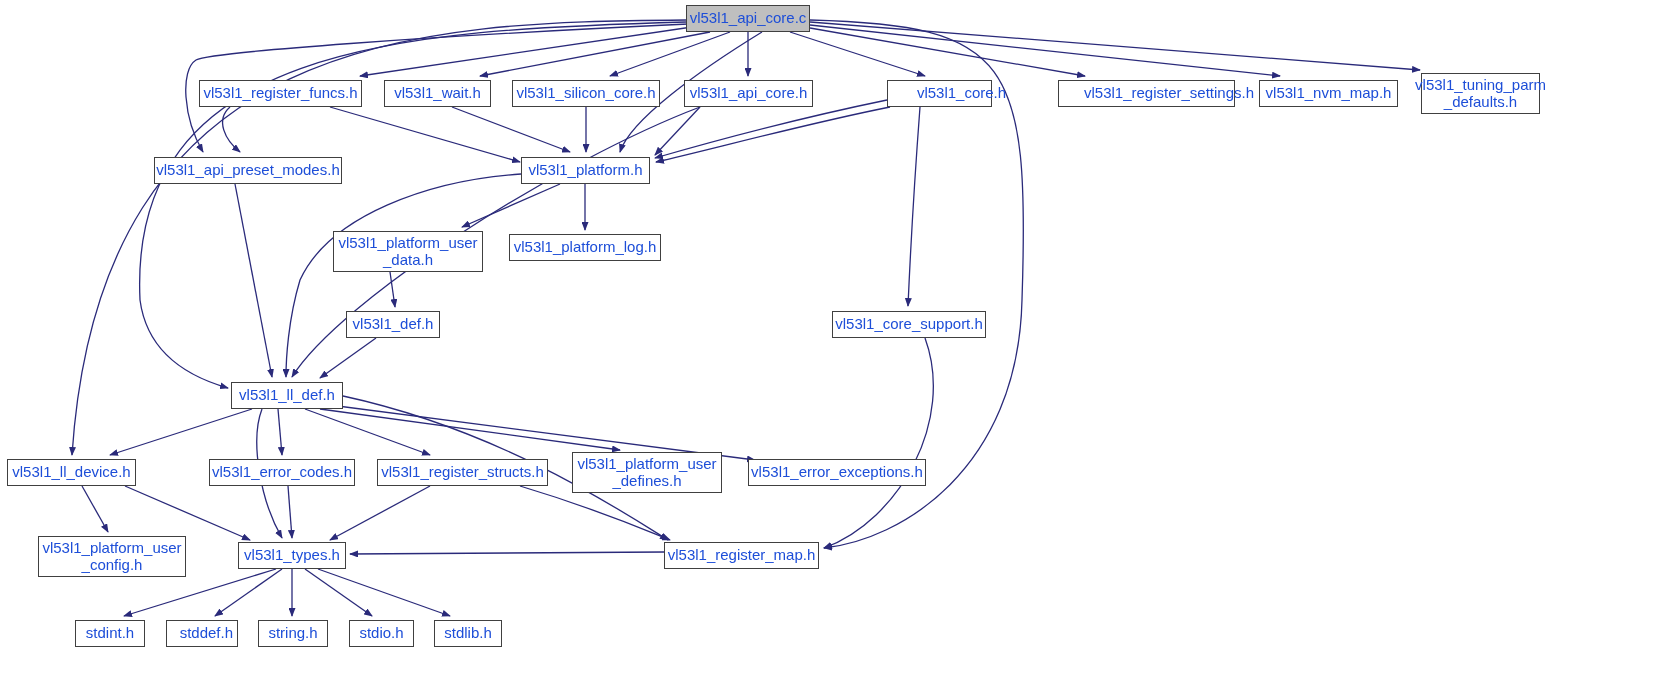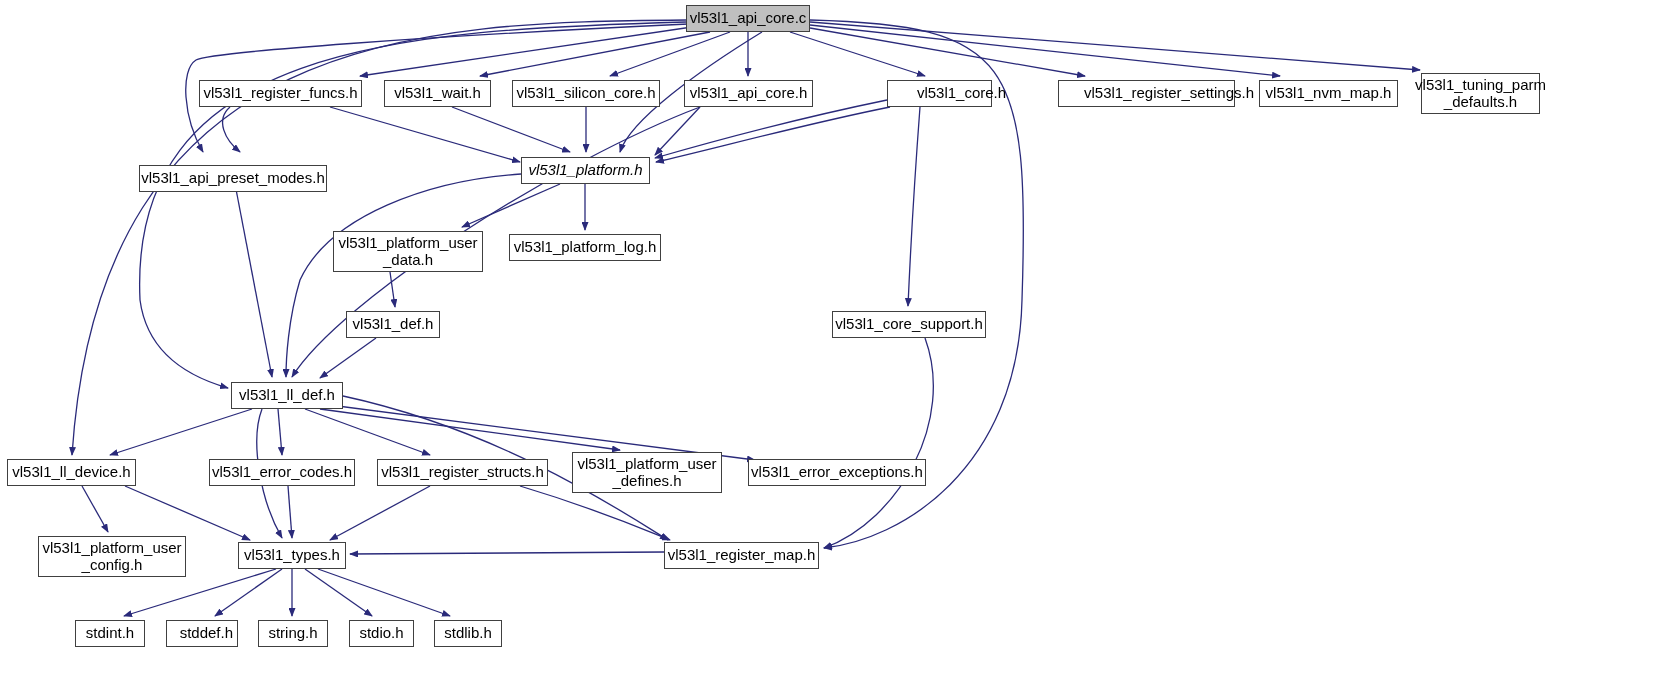--- a/index.html
+++ b/index.html
@@ -1,21 +1,21 @@
 <!DOCTYPE html>
 <html><head>
 <meta charset="utf-8">
 <style>
   html,body{margin:0;padding:0;background:#ffffff;}
   body{font-family:"Liberation Sans", sans-serif;}
   #graph-root{position:relative;width:1666px;height:693px;background:#ffffff;overflow:hidden;}
   svg.graph-svg{position:absolute;left:0;top:0;width:1666px;height:693px;}
   .node-box{position:absolute;box-sizing:border-box;border:1px solid #404040;background:#ffffff;
             display:flex;align-items:center;justify-content:center;text-align:center;
-            font-size:15px;color:#000000;line-height:1.12;white-space:pre-line;}
+            font-size:15px;color:#1d4ed8;line-height:1.12;white-space:pre-line;}
   .node-box.root{background:#bfbfbf;border:1px solid #404040;}
   .node-label{display:block;padding:0 4px;}
 </style>
 </head>
 <body>
 
 <div id="graph-root">
   <svg class="graph-svg" viewBox="0 0 1666 693" xmlns="http://www.w3.org/2000/svg">
     <defs>
       <marker id="arrowhead" markerWidth="9" markerHeight="7" refX="8" refY="3.5" orient="auto" markerUnits="userSpaceOnUse">
@@ -76,22 +76,22 @@
       <div class="node-box root" style="left: 686px; top: 5px; width: 124px; height: 27px;"><span class="node-label">vl53l1_api_core.c</span></div>
       <div class="node-box" style="left: 199px; top: 80px; width: 163px; height: 27px;"><span class="node-label">vl53l1_register_funcs.h</span></div>
       <div class="node-box" style="left: 384px; top: 80px; width: 107px; height: 27px;"><span class="node-label">vl53l1_wait.h</span></div>
       <div class="node-box" style="left: 512px; top: 80px; width: 148px; height: 27px;"><span class="node-label">vl53l1_silicon_core.h</span></div>
       <div class="node-box" style="left: 684px; top: 80px; width: 129px; height: 27px;"><span class="node-label">vl53l1_api_core.h</span></div>
       <div class="node-box" style="left: 887px; top: 80px; width: 105px; height: 27px; padding-left: 44px;"><span class="node-label">vl53l1_core.h</span></div>
       <div class="node-box" style="left: 1058px; top: 80px; width: 177px; height: 27px; padding-left: 45px;"><span class="node-label">vl53l1_register_settings.h</span></div>
       <div class="node-box" style="left: 1259px; top: 80px; width: 139px; height: 27px;"><span class="node-label">vl53l1_nvm_map.h</span></div>
       <div class="node-box" style="left: 1421px; top: 73px; width: 119px; height: 41px;"><span class="node-label">vl53l1_tuning_parm
 _defaults.h</span></div>
-      <div class="node-box" style="left: 139px; top: 157px; width: 188px; height: 27px; margin-top: 8px;"><span class="node-label">vl53l1_api_preset_modes.h</span></div>
-      <div class="node-box" style="left: 521px; top: 157px; width: 129px; height: 27px; font-style: italic;"><span class="node-label">vl53l1_platform.h</span></div>
+      <div class="node-box" style="left: 154px; top: 157px; width: 188px; height: 27px;"><span class="node-label">vl53l1_api_preset_modes.h</span></div>
+      <div class="node-box" style="left: 521px; top: 157px; width: 129px; height: 27px;"><span class="node-label">vl53l1_platform.h</span></div>
       <div class="node-box" style="left: 333px; top: 231px; width: 150px; height: 41px;"><span class="node-label">vl53l1_platform_user
 _data.h</span></div>
       <div class="node-box" style="left: 509px; top: 234px; width: 152px; height: 27px;"><span class="node-label">vl53l1_platform_log.h</span></div>
       <div class="node-box" style="left: 346px; top: 311px; width: 94px; height: 27px;"><span class="node-label">vl53l1_def.h</span></div>
       <div class="node-box" style="left: 832px; top: 311px; width: 154px; height: 27px;"><span class="node-label">vl53l1_core_support.h</span></div>
       <div class="node-box" style="left: 231px; top: 382px; width: 112px; height: 27px;"><span class="node-label">vl53l1_ll_def.h</span></div>
       <div class="node-box" style="left: 7px; top: 459px; width: 129px; height: 27px;"><span class="node-label">vl53l1_ll_device.h</span></div>
       <div class="node-box" style="left: 209px; top: 459px; width: 146px; height: 27px; justify-content: center;"><span class="node-label">vl53l1_error_codes.h</span></div>
       <div class="node-box" style="left: 377px; top: 459px; width: 171px; height: 27px;"><span class="node-label">vl53l1_register_structs.h</span></div>
       <div class="node-box" style="left: 572px; top: 452px; width: 150px; height: 41px;"><span class="node-label">vl53l1_platform_user

